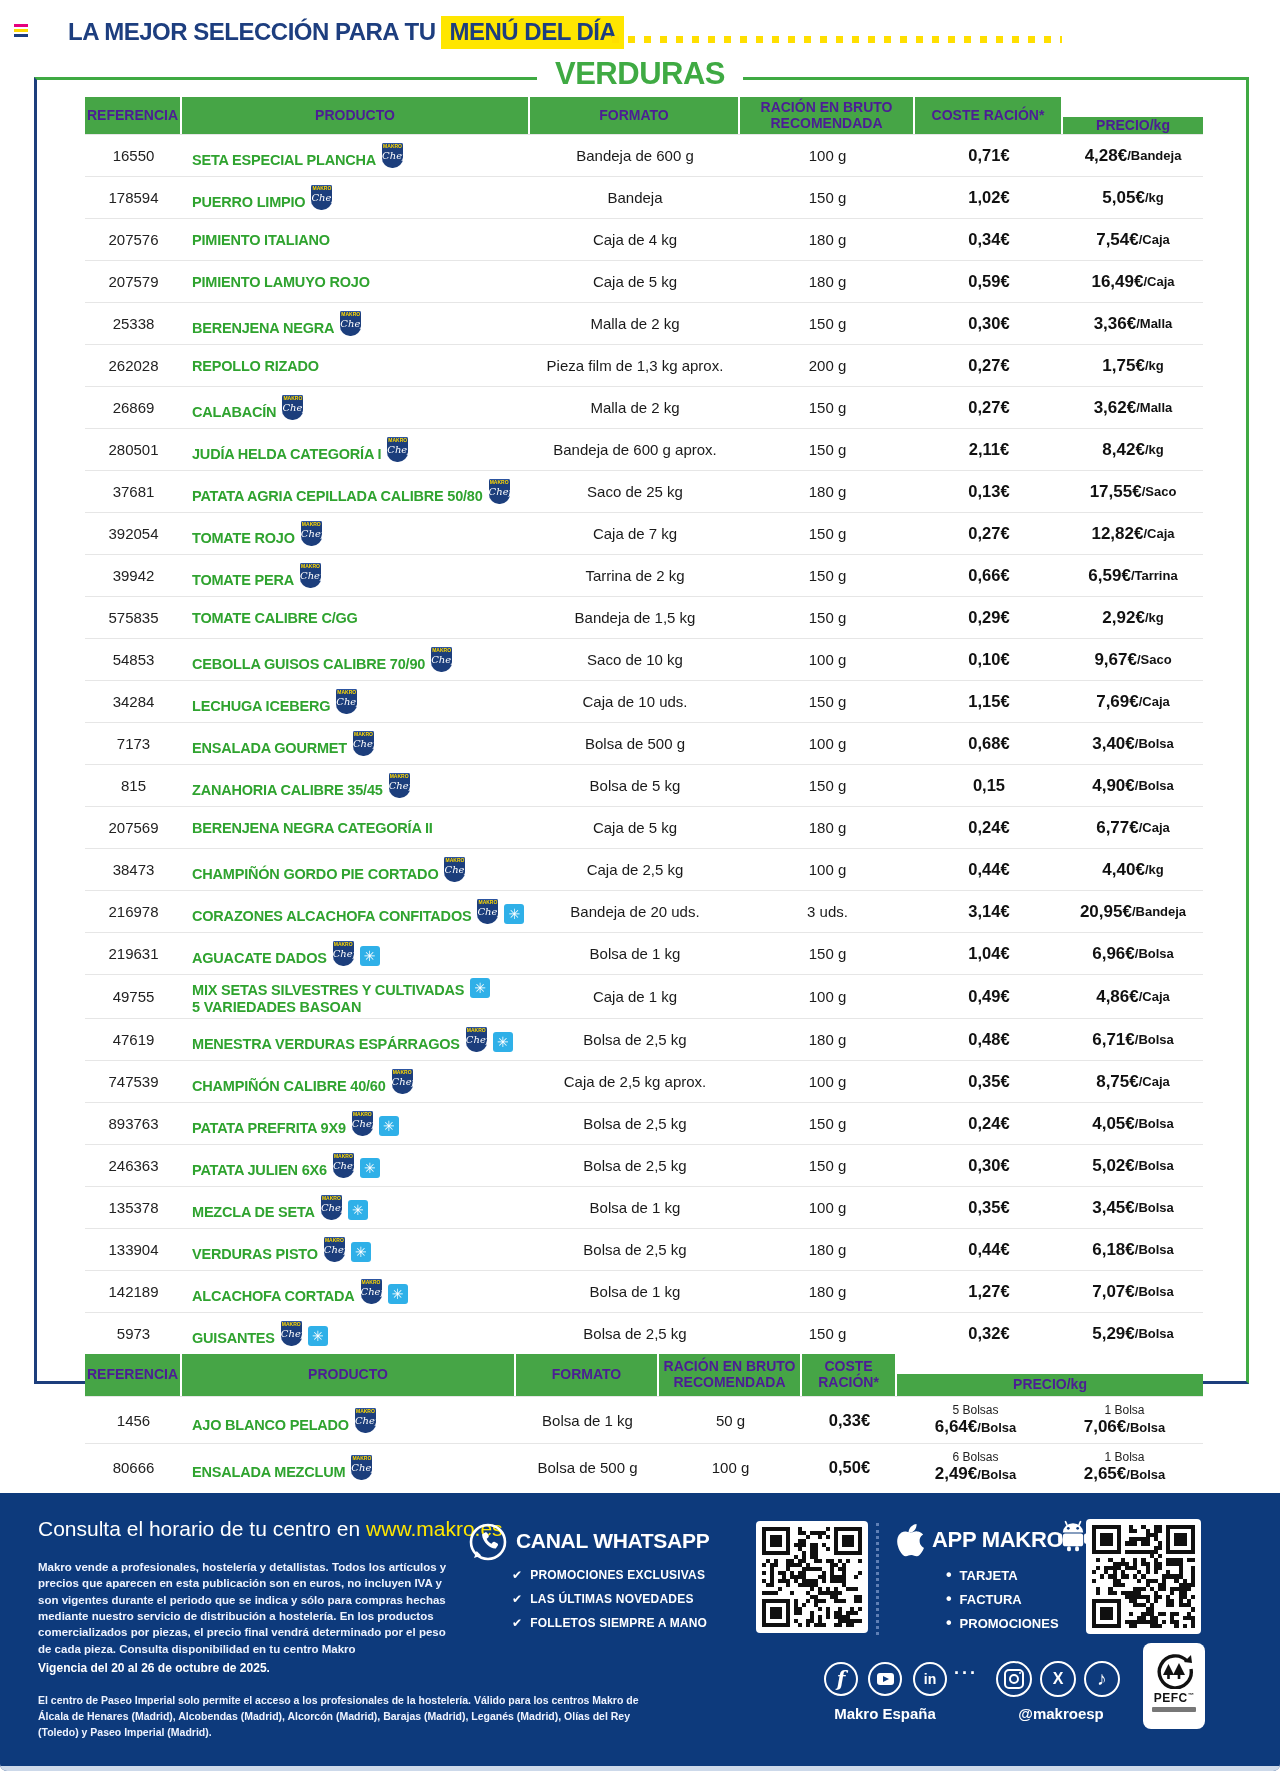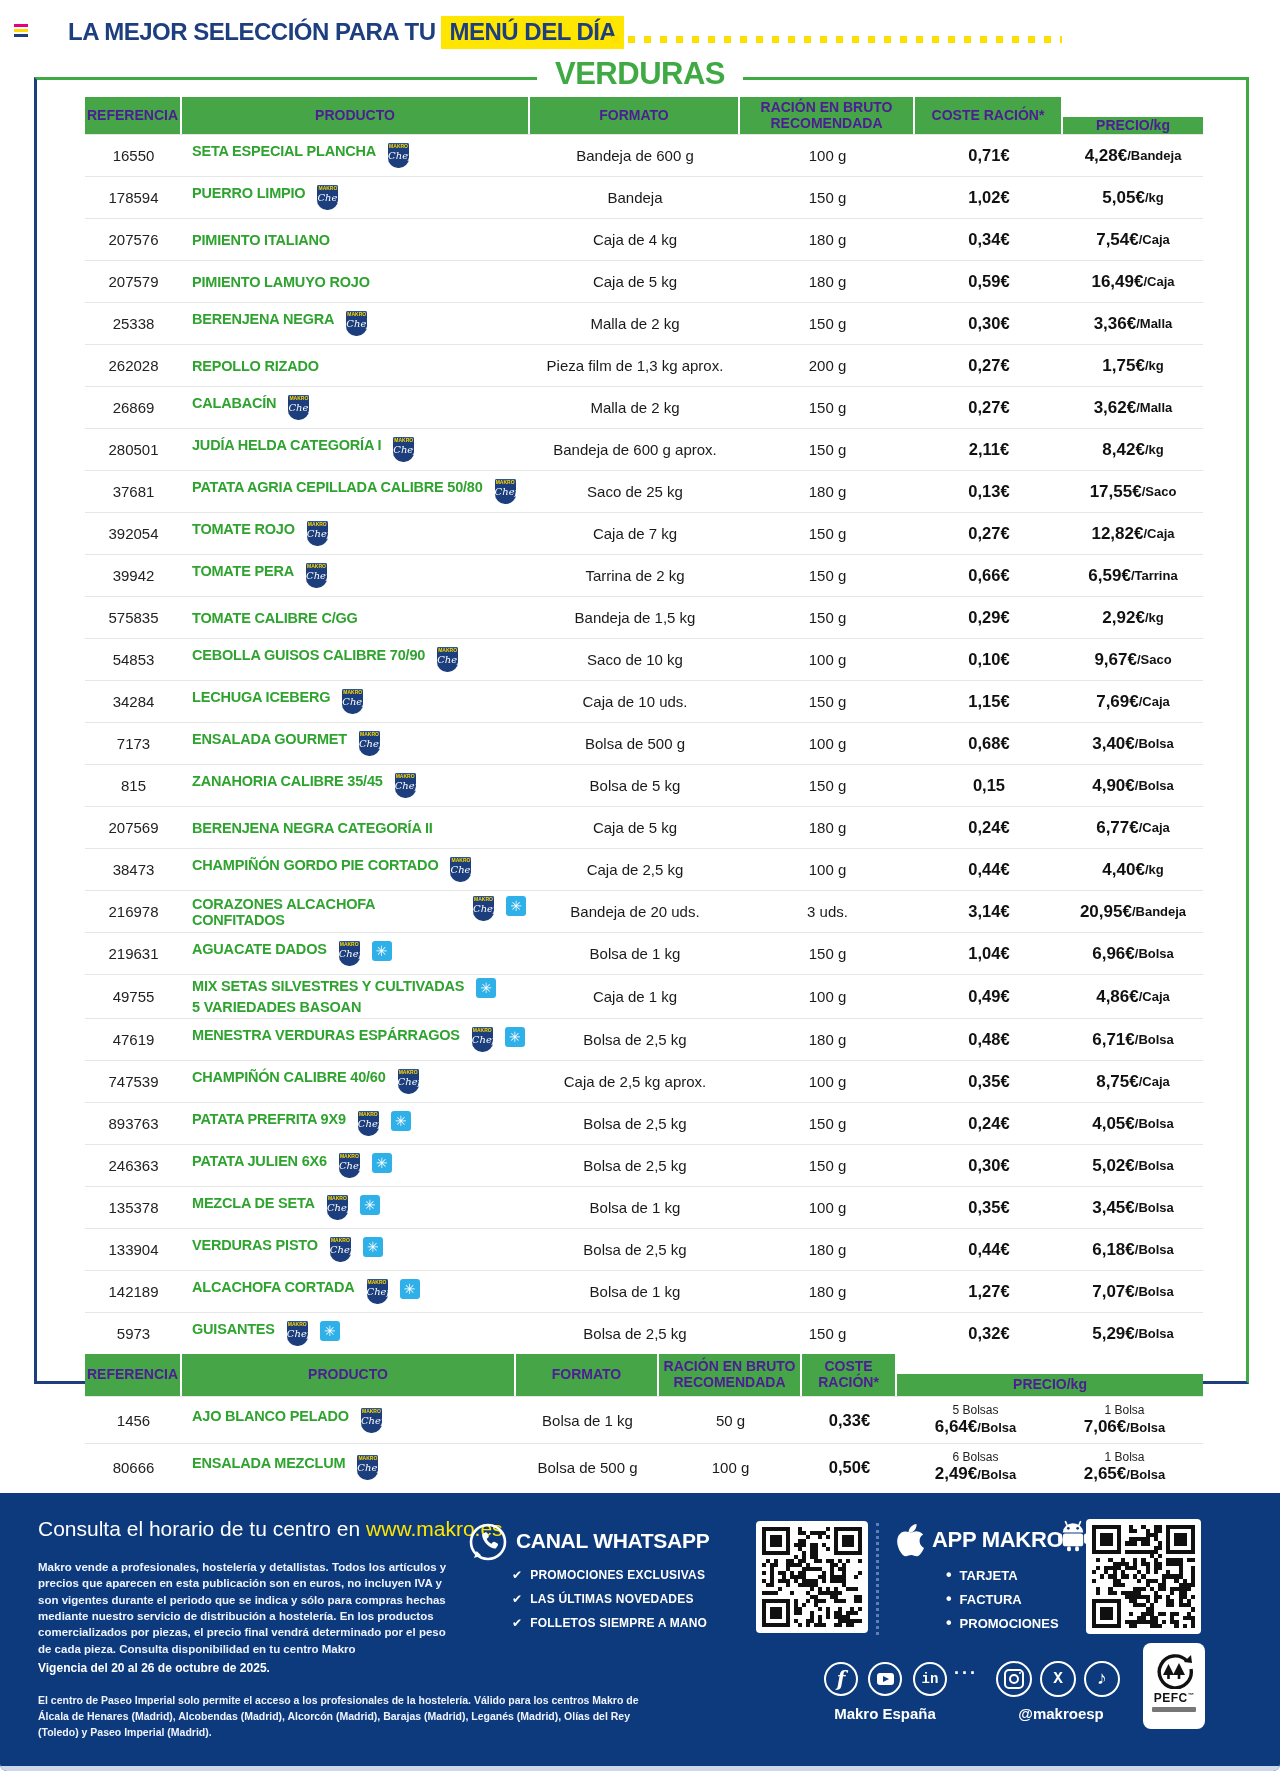--- a/index.html
+++ b/index.html
@@ -34,21 +34,21 @@
       display:flex;align-items:center;justify-content:center;text-align:center;
       border-right:2px solid #fff;box-sizing:border-box;padding:2px 4px;}
   .thead .th:last-child{border-right:none;margin-top:20px;}
   .trow{display:flex;min-height:41px;border-top:1px solid #e6e6e6;align-items:stretch;}
   .t2 .trow{min-height:46px;}
   .cell{display:flex;align-items:center;justify-content:center;text-align:center;
         font-size:15px;color:#1a1a1a;box-sizing:border-box;padding:3px 4px;}
   .cell.ref{font-size:15px;color:#222;}
   .cell.prod{flex-direction:column;align-items:flex-start;justify-content:center;
              text-align:left;padding-left:10px;gap:1px;}
-  .pline{display:inline-flex;align-items:flex-start;gap:12px;}
+  .pline{display:inline-flex;align-items:flex-end;gap:6px;}
   .pname{color:#2fa32f;font-weight:bold;font-size:14.5px;letter-spacing:-0.2px;}
   .cell.coste{font-weight:bold;font-size:16.5px;color:#111;}
   .cell.precio b{font-size:17px;color:#111;}
   .cell.precio .unit{font-size:13px;font-weight:bold;color:#111;}
   .pgroup{width:50%;text-align:center;}
   .plabel{display:block;font-size:12px;color:#222;font-weight:normal;}
   .pgroup b{font-size:17px;color:#111;}
   .pgroup .unit{font-size:13px;font-weight:bold;color:#111;}
 
   
@@ -101,21 +101,21 @@
   .vdots{position:absolute;left:876px;top:30px;height:112px;width:0;
          border-left:3px dotted #5f7fb5;}
   .apple{position:absolute;left:893px;top:28px;}
   .app-title{position:absolute;left:932px;top:34px;font-size:22px;font-weight:bold;letter-spacing:-0.3px;}
   .android{position:absolute;left:1056px;top:26px;}
   .app-list{position:absolute;left:946px;top:70px;list-style:none;margin:0;padding:0;}
   .app-list li{display:flex;align-items:center;gap:8px;font-size:13px;font-weight:bold;height:24px;}
   .app-list .blt{font-size:16px;}
   .soc{position:absolute;width:34px;height:34px;border:2px solid #fff;border-radius:50%;
        display:flex;align-items:center;justify-content:center;box-sizing:border-box;
-       font-weight:bold;color:#fff;top:169px;font-family:Liberation Mono, monospace;}
+       font-weight:bold;color:#fff;top:169px;}
   .soc.fb{left:824px;font-family:"DejaVu Serif",serif;font-size:20px;font-style:italic;}
   .soc.yt{left:868px;}
   .yt-box{width:17px;height:12px;background:#fff;border-radius:3px;position:relative;}
   .yt-box:after{content:"";position:absolute;left:6px;top:3px;border-left:6px solid #0d3a7c;
                 border-top:3px solid transparent;border-bottom:3px solid transparent;}
   .soc.in{left:913px;font-size:14px;}
   .mid-dots{position:absolute;left:954px;top:170px;font-size:18px;font-weight:bold;letter-spacing:2px;}
   .soc.ig{left:996px;width:36px;height:36px;top:168px;}
   .ig-sq{width:16px;height:16px;border:2px solid #fff;border-radius:5px;position:relative;}
   .ig-sq:before{content:"";position:absolute;left:3px;top:3px;width:6px;height:6px;

